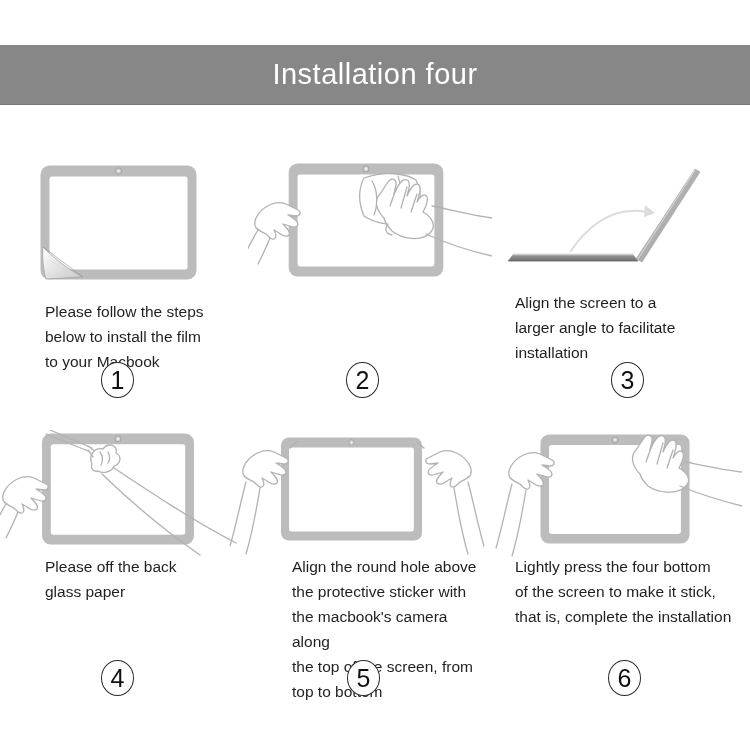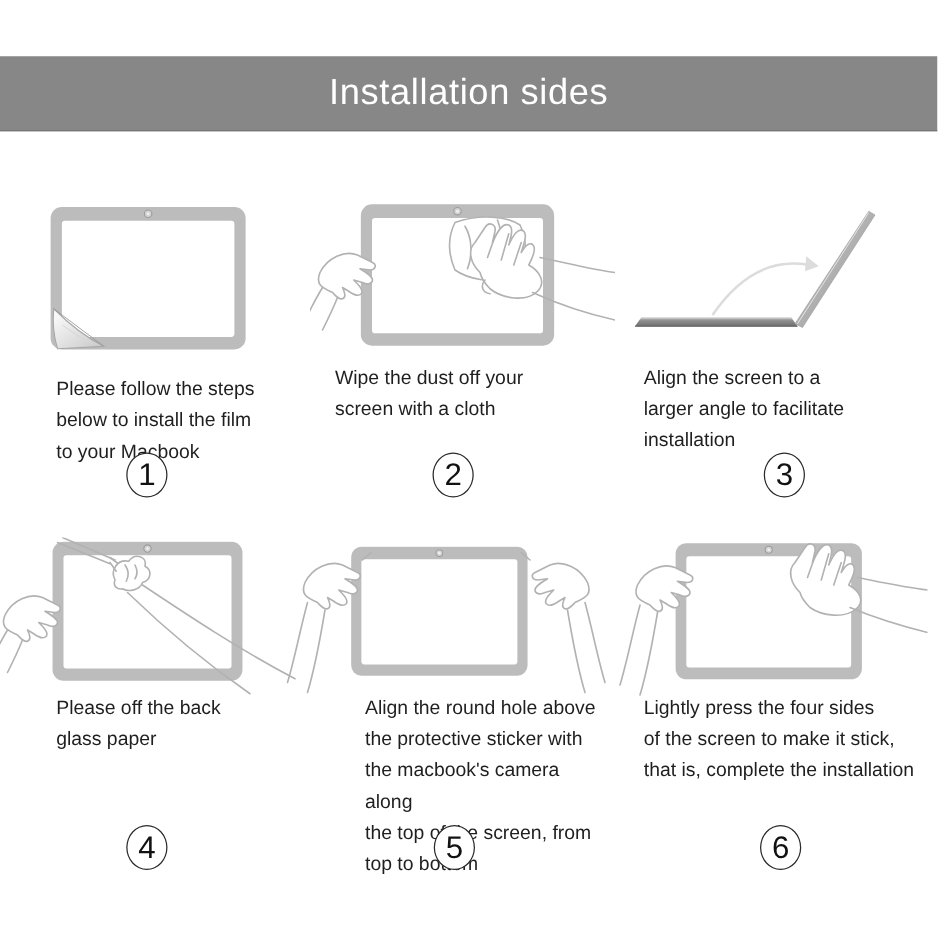--- a/index.html
+++ b/index.html
@@ -87,21 +87,21 @@
     <symbol id="sym-screen" viewBox="0 0 157 115">
       <rect x="0.5" y="0.5" width="156" height="114" rx="9" fill="#bcbcbc"></rect>
       <rect x="9.5" y="11.5" width="138" height="93" rx="2.5" fill="#ffffff"></rect>
       <circle cx="78.5" cy="6" r="3" fill="#d3d3d3" stroke="#9c9c9c" stroke-width="0.9"></circle>
       <circle cx="78.5" cy="6" r="1.1" fill="#f0f0f0"></circle>
     </symbol>
   </defs>
 </svg>
 
 <div class="header">
-  <div class="title">Installation sides</div>
+  <div class="title">Installation four</div>
 </div>
 
 <div class="panel" id="p1">
   <svg class="illo" width="157" height="118" viewBox="0 0 157 118">
     <use href="#sym-screen" x="0" y="0" width="157" height="115"></use>
     <g>
       <path d="M3,82 C16,95 29,105 43,112 L6,114 C3,104 2,92 3,82 Z" fill="url(#peelGrad)" stroke="#a8a8a8" stroke-width="0.9"></path>
       <path d="M3,82 L43,112" stroke="#979797" stroke-width="0.7"></path>
       <path d="M10,95 C18,101 26,106 34,110" stroke="#d6d6d6" stroke-width="0.8" fill="none"></path>
     </g>
@@ -130,22 +130,20 @@
       <path class="hand-line" d="M22,15 L16,32" stroke-width="1"></path>
       <path class="hand-line" d="M33,13 L27,34" stroke-width="1"></path>
       <path class="hand-line" d="M43,20 L37,38" stroke-width="1"></path>
       <path class="hand-line" d="M14,50 C10,55 12,60 18,61" stroke-width="1"></path>
     </g>
     <g>
       <path class="hand-line" d="M184,46 C204,50 226,56 244,58"></path>
       <path class="hand-line" d="M178,74 C200,84 226,92 244,96"></path>
     </g>
   </svg>
-  <div class="caption">Wipe the dust off your
-screen with a cloth</div>
   <div class="badge">2</div>
 </div>
 
 <div class="panel" id="p3">
   <svg class="illo" width="250" height="122" viewBox="0 0 250 122">
     <g>
       <polygon points="18,92 138,92 143,99 13,99" fill="url(#baseGrad)"></polygon>
       <line x1="18" y1="92" x2="138" y2="92" stroke="#dedede" stroke-width="1"></line>
       <line x1="13" y1="99" x2="143" y2="99" stroke="#5f5f5f" stroke-width="0.8"></line>
     </g>
@@ -229,17 +227,17 @@
       <path class="hand-fill" d="M10,44 C2,36 0,26 6,20 L14,8 C17,3 23,5 22,11 L20,20 C24,11 28,4 33,6 C37,8 35,15 33,22 C37,13 41,8 45,11 C48,14 45,21 43,28 C47,21 51,19 53,23 C55,27 51,34 49,38 C58,43 62,51 55,57 C46,65 28,63 18,56 C14,52 11,48 10,44 Z"></path>
       <path class="hand-line" d="M22,15 L16,32" stroke-width="1"></path>
       <path class="hand-line" d="M33,13 L27,34" stroke-width="1"></path>
       <path class="hand-line" d="M43,20 L37,38" stroke-width="1"></path>
     </g>
     <g>
       <path class="hand-line" d="M206,32 C226,36 244,40 262,42"></path>
       <path class="hand-line" d="M200,56 C224,66 246,72 262,76"></path>
     </g>
   </svg>
-  <div class="caption">Lightly press the four sides
+  <div class="caption">Lightly press the four bottom
 of the screen to make it stick,
 that is, complete the installation</div>
   <div class="badge">6</div>
 </div>
 
 </body></html>

